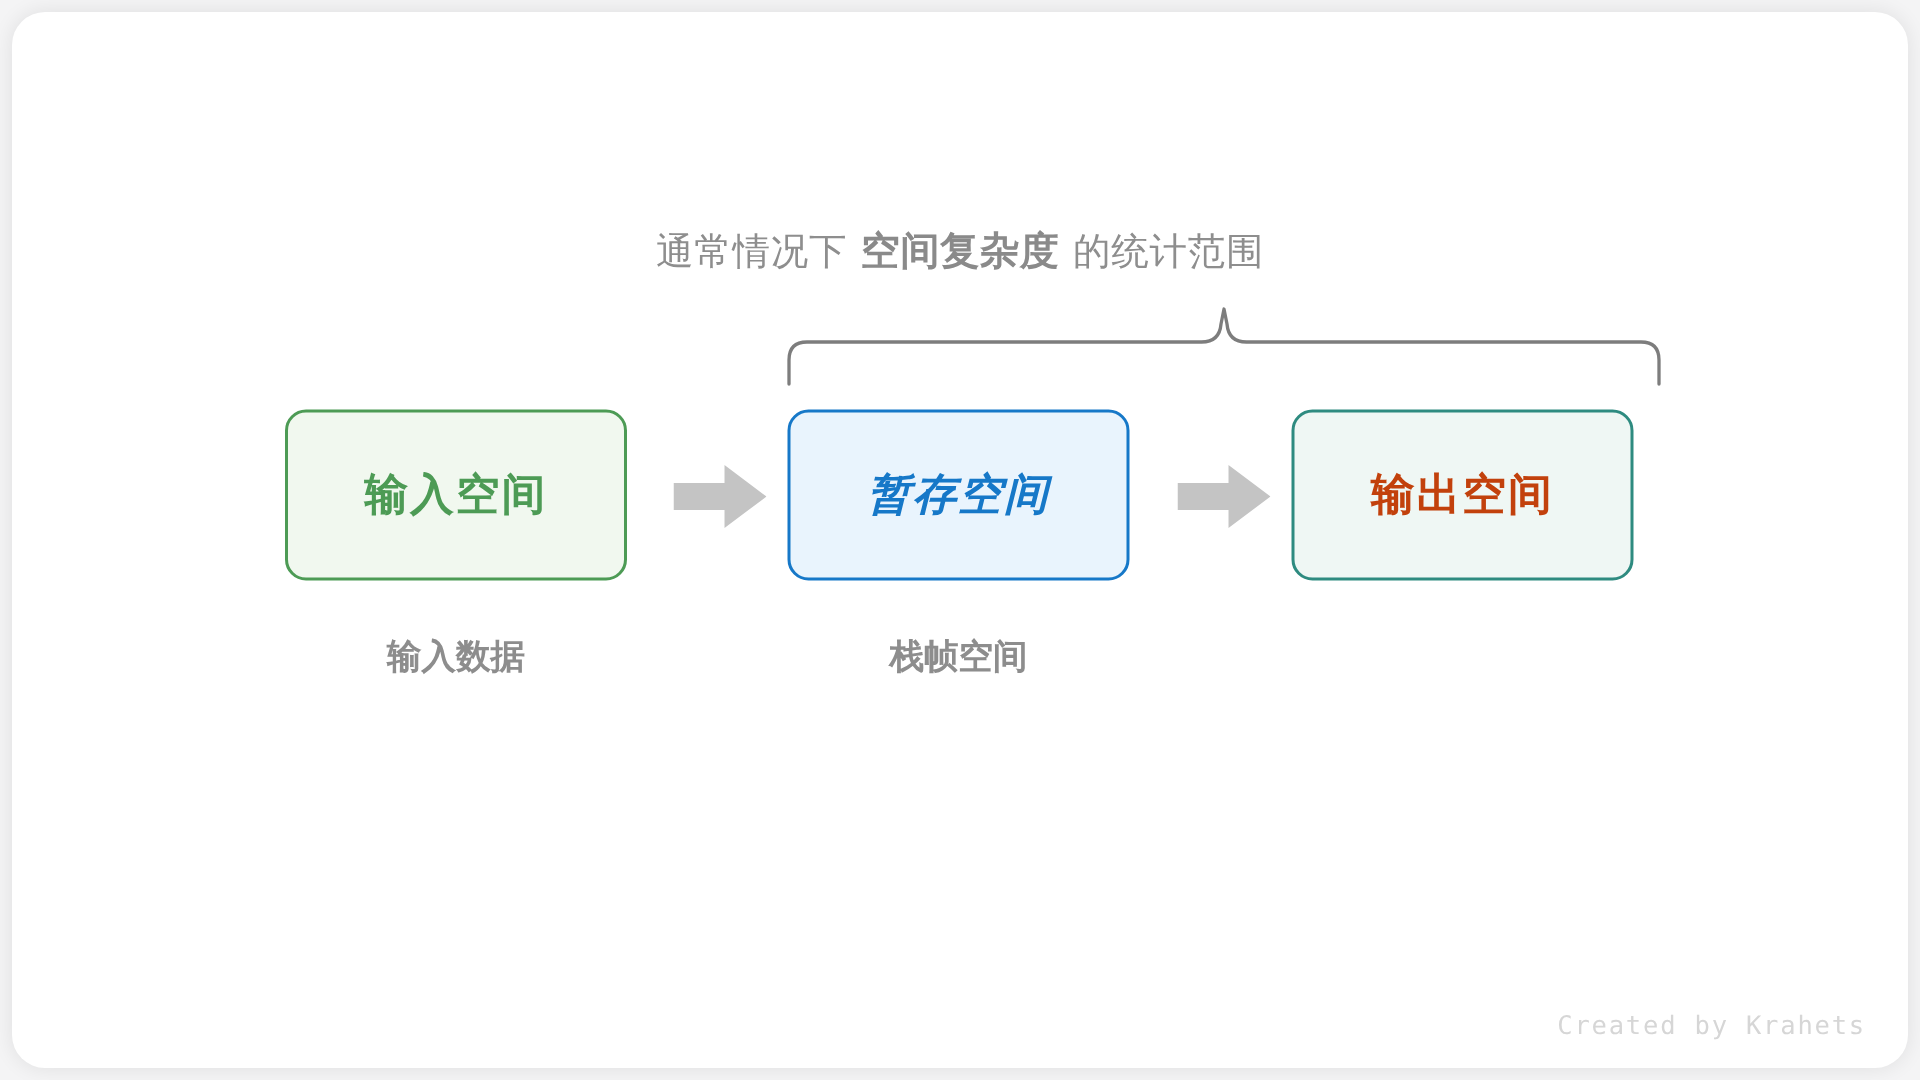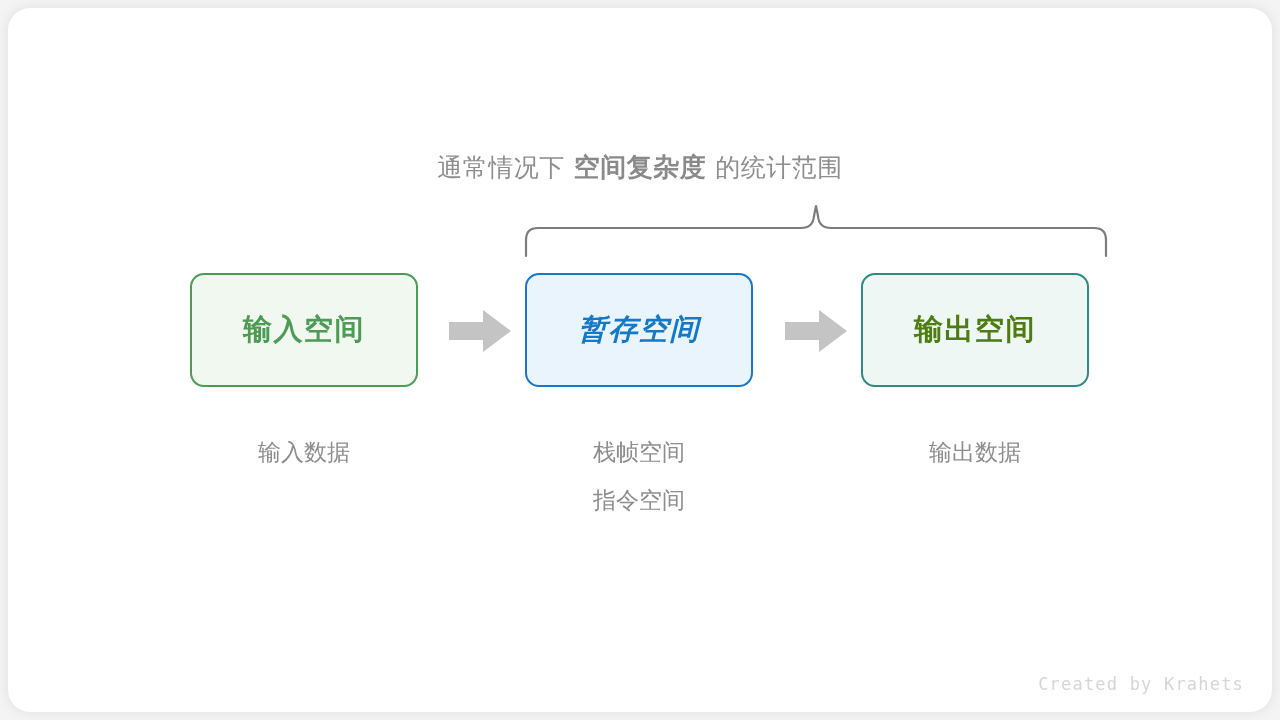--- a/index.html
+++ b/index.html
@@ -81,39 +81,40 @@
     box-sizing: border-box;
     display: flex;
     align-items: center;
     justify-content: center;
     font-size: 29px;
     font-weight: bold;
     letter-spacing: 1.5px;
   }
   .box-input  { left: 182px;  background: #f1f8ef; border-color: #4d9b55; color: #4d9b55; }
   .box-temp   { left: 517px;  background: #e9f4fd; border-color: #1678c8; color: #1678c8; font-style: italic; }
-  .box-output { left: 853px;  background: #eff7f4; border-color: #2e8b80; color: #4d7c0f; }
+  .box-output { left: 853px;  background: #eff7f4; border-color: #2e8b80; color: #c2410c; }
 
   
   .arrow {
     position: absolute;
     top: 36px;
     width: 62px;
     height: 44px;
   }
   .arrow-1 { left: 441px; }
   .arrow-2 { left: 777px; }
 
   
   .labels {
     position: absolute;
     left: 0;
-    top: 420px;
+    top: 405px;
     width: 1248px;
     height: 150px;
+    font-weight: bold;
   }
   .label-col {
     position: absolute;
     top: 0;
     width: 228px;
     text-align: center;
     color: #8d8d8d;
     font-size: 23px;
   }
   .label-col .line { line-height: 48px; white-space: nowrap; }
@@ -178,25 +179,21 @@
     </div>
 
     <div class="labels">
 
       <div class="label-col col-input">
         <div class="line">输入数据</div>
       </div>
 
       <div class="label-col col-temp">
         <div class="line">栈帧空间</div>
-        <div class="line">指令空间</div>
       </div>
 
-      <div class="label-col col-output">
-        <div class="line">输出数据</div>
-      </div>
 
     </div>
 
     <div class="footer">Created by Krahets</div>
 
   </div>
 </div>
 
 </body></html>

